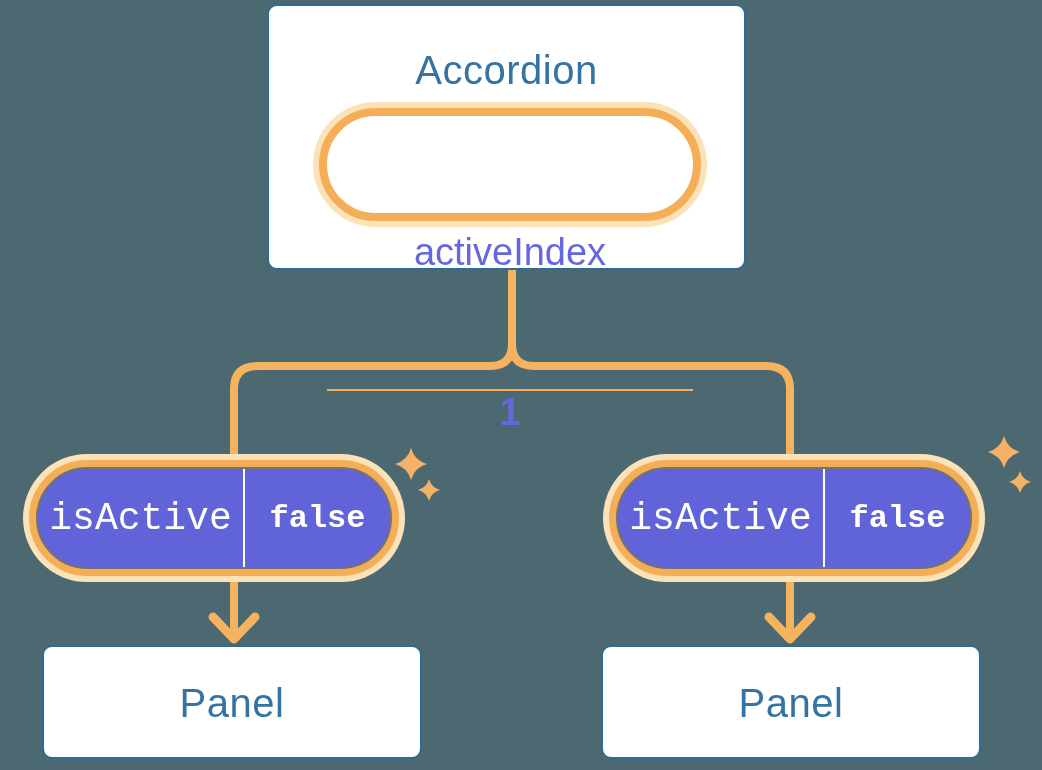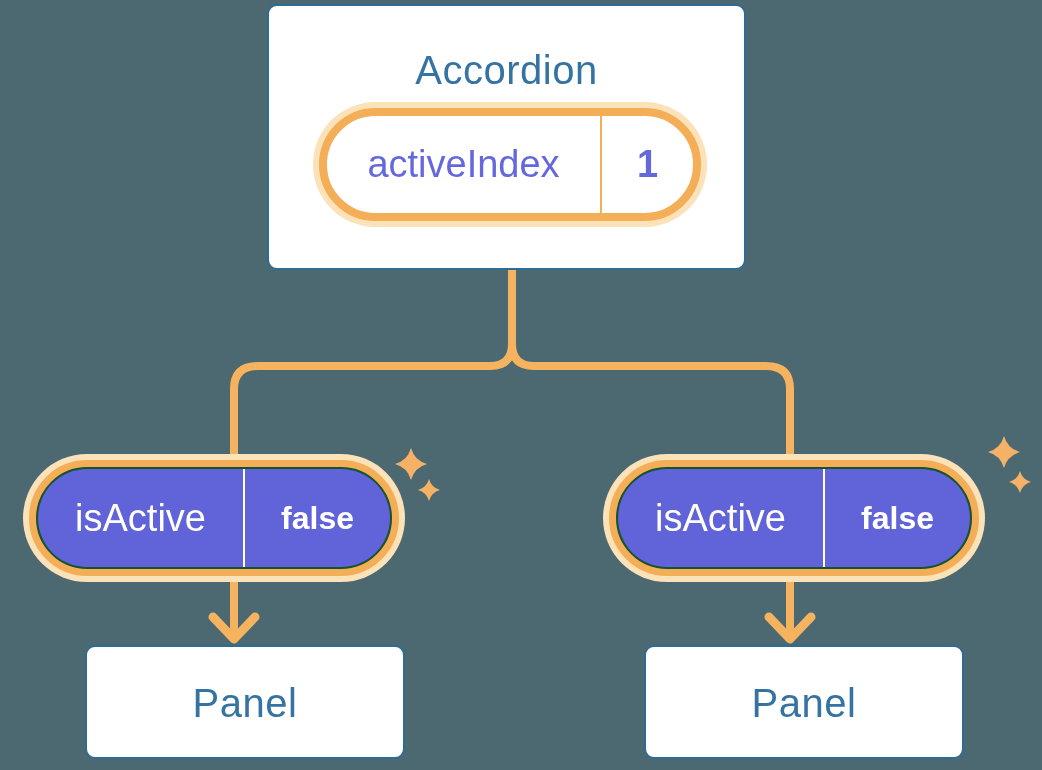--- a/index.html
+++ b/index.html
@@ -31,40 +31,41 @@
   .accordion-card { left: 267px; top: 4px; width: 479px; height: 266px; }
   .card-title {
     position: absolute;
     left: 0; right: 0;
     text-align: center;
     color: var(--heading_text, #3573A2);
     font-size: 40px;
     letter-spacing: 0.5px;
   }
   .accordion-card .card-title { top: 26px; margin-top: 16px; }
-  .panel-card { top: 645px; width: 320px; height: 114px; margin-left: 43px; }
+  .panel-card { top: 645px; width: 380px; height: 114px; }
   .panel-card .card-title { top: 34px; }
   .panel-left { left: 42px; }
   .panel-right { left: 601px; }
 
   
   .pill-outer {
     position: absolute;
     box-sizing: border-box;
     background: var(--cream, #FBE2B9);
     border-radius: 999px;
     padding: 6px;
     z-index: 3;
   }
   .pill-ring {
     box-sizing: border-box;
     width: 100%; height: 100%;
     border-radius: 999px;
     display: flex;
     align-items: stretch;
+    flex-direction: column;
   }
   .state-pill-outer { left: 313px; top: 102px; width: 394px; height: 125px; }
   .state-pill-ring {
     border: 8px solid var(--orange_ring, #F5AE58);
     background: #ffffff;
   }
   .state-pill-ring .pill-label {
     flex: 0 0 273px;
     display: flex; align-items: center; justify-content: center;
     color: var(--purple_text, #6568DC);
@@ -79,22 +80,23 @@
     display: flex; align-items: center; justify-content: center;
     color: var(--purple_text, #6568DC);
     font-size: 38px;
     font-weight: 700;
   }
   .prop-pill-outer { top: 454px; width: 382px; height: 128px; }
   .prop-pill-left  { left: 23px; }
   .prop-pill-right { left: 603px; }
   .prop-pill-ring {
     border: 7px solid var(--orange_ring, #F5AE58);
-    background: #14532d;
+    background: #737373;
     padding: 2px;
+    font-family: Liberation Mono, monospace;
   }
   .prop-pill-body {
     box-sizing: border-box;
     width: 100%; height: 100%;
     border-radius: 999px;
     background: var(--purple, #6163D8);
     display: flex;
     align-items: stretch;
     overflow: hidden;
   }

